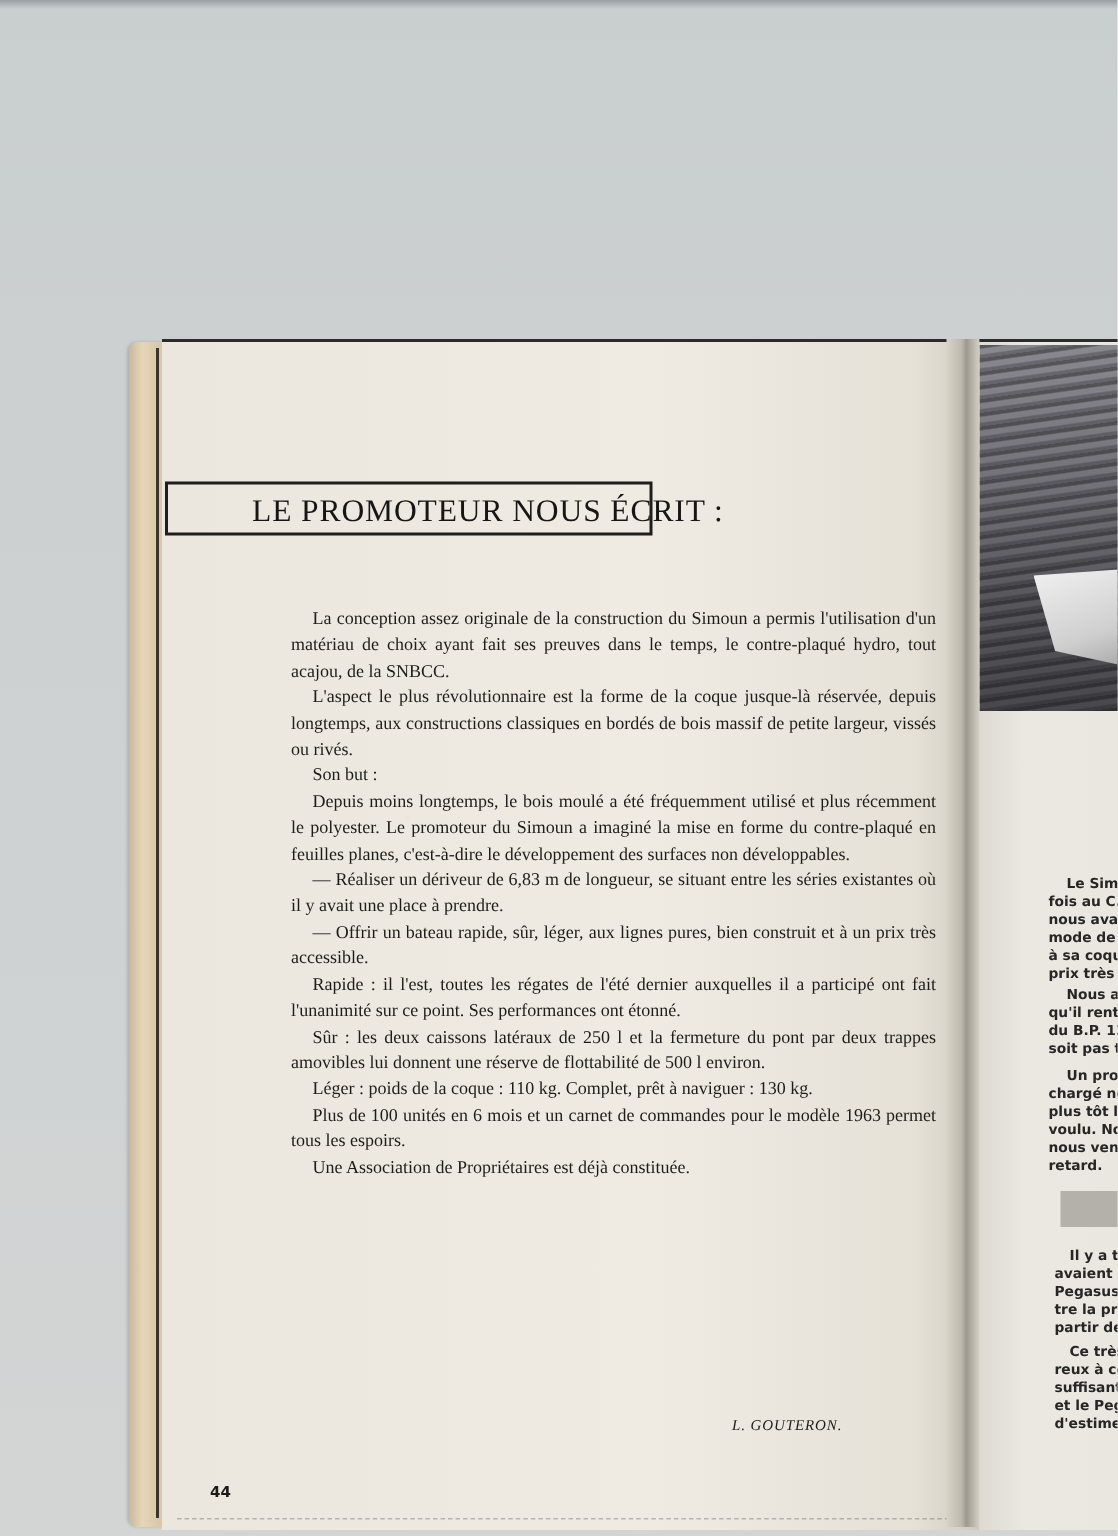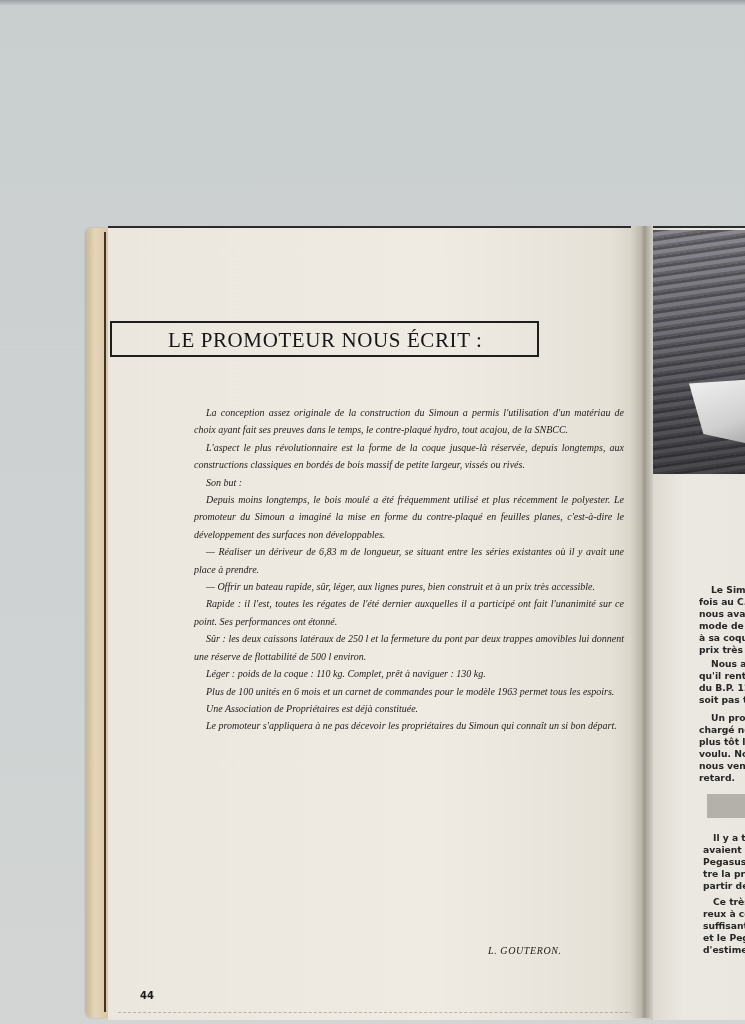--- a/index.html
+++ b/index.html
@@ -40,32 +40,32 @@
   }
   .right-page {
     position: absolute; left: 567px; top: 0; width: 103px; height: 792px;
     background: linear-gradient(90deg, #dedad2 0%, #ebe8e1 30%, #eae7e0 100%);
     border-top: 2px solid #2b2b2b;
     overflow: hidden;
   }
 
   
   .heading-box {
-    position: absolute; left: 2px; top: 93px; width: 429px; height: 36px;
+    position: absolute; left: 2px; top: 93px; width: 325px; height: 36px;
     border: 2px solid #1e1e1e; border-left: 2px solid #1e1e1e;
     box-sizing: border-box;
   }
   .heading-text {
     position: absolute; left: 56px; top: 5px;
     font-size: 21px; letter-spacing: 0.6px; color: #161616; white-space: nowrap;
   }
 
   .body-text {
     position: absolute; left: 86px; top: 176px; width: 430px;
-    font-style: italic; font-size: 10px; line-height: 17.4px; color: #1d1c1a;
+    font-size: 12px; line-height: 17.4px; color: #1d1c1a;
     text-align: justify;
   }
   .body-text p { margin: 0; text-indent: 1.2em; }
   .signature {
     position: absolute; left: 380px; top: 717px;
     font-style: italic; font-size: 10px; letter-spacing: 0.6px; color: #1d1c1a;
   }
   .page-number {
     position: absolute; left: 32px; top: 762px;
     font-family: "DejaVu Sans", sans-serif; font-weight: bold; font-size: 10px; color: #1a1a1a;
@@ -115,21 +115,20 @@
       <p>L'aspect le plus révolutionnaire est la forme de la coque jusque-là réservée, depuis longtemps, aux constructions classiques en bordés de bois massif de petite largeur, vissés ou rivés.</p>
       <p>Son but :</p>
       <p>Depuis moins longtemps, le bois moulé a été fréquemment utilisé et plus récemment le polyester. Le promoteur du Simoun a imaginé la mise en forme du contre-plaqué en feuilles planes, c'est-à-dire le développement des surfaces non développables.</p>
       <p>— Réaliser un dériveur de 6,83 m de longueur, se situant entre les séries existantes où il y avait une place à prendre.</p>
       <p>— Offrir un bateau rapide, sûr, léger, aux lignes pures, bien construit et à un prix très accessible.</p>
       <p>Rapide : il l'est, toutes les régates de l'été dernier auxquelles il a participé ont fait l'unanimité sur ce point. Ses performances ont étonné.</p>
       <p>Sûr : les deux caissons latéraux de 250 l et la fermeture du pont par deux trappes amovibles lui donnent une réserve de flottabilité de 500 l environ.</p>
       <p>Léger : poids de la coque : 110 kg. Complet, prêt à naviguer : 130 kg.</p>
       <p>Plus de 100 unités en 6 mois et un carnet de commandes pour le modèle 1963 permet tous les espoirs.</p>
       <p>Une Association de Propriétaires est déjà constituée.</p>
-      <p>Le promoteur s'appliquera à ne pas décevoir les propriétaires du Simoun qui connaît un si bon départ.</p>
     </div>
 
     <div class="signature">L. GOUTERON.</div>
     <div class="page-number">44</div>
     <div class="bottom-dash"></div>
   </div>
 
   <div class="gutter"></div>
 
   <div class="right-page">

